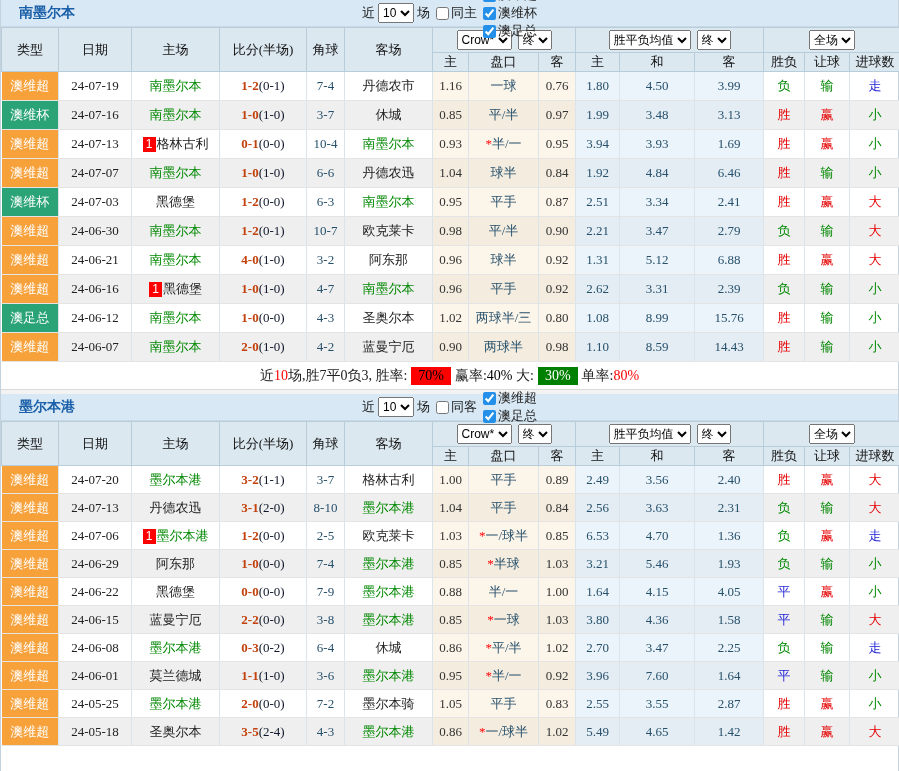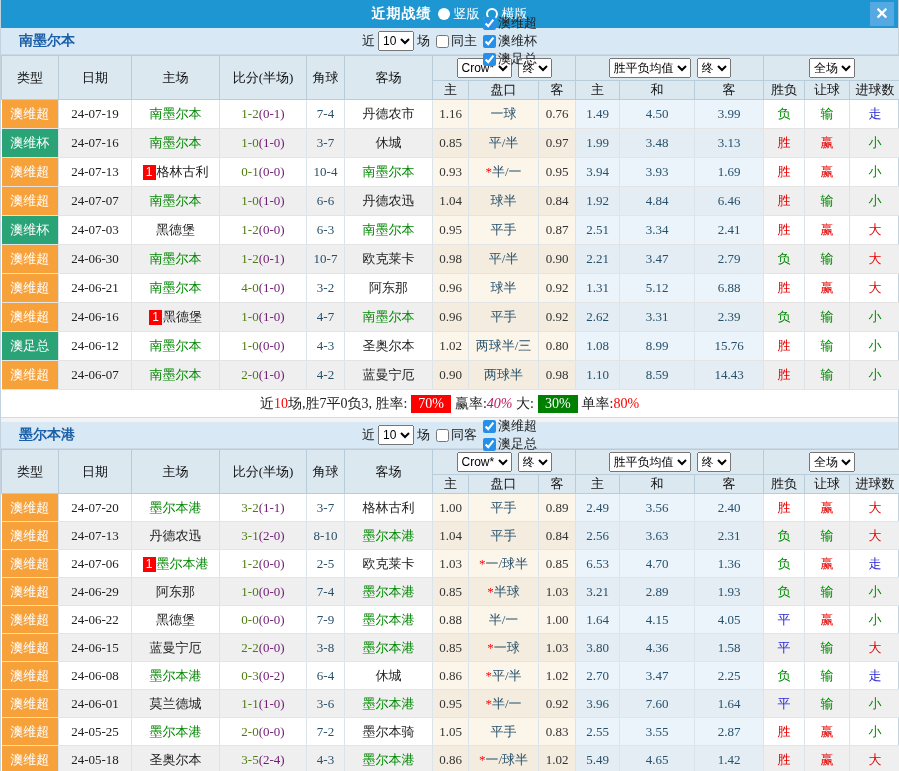--- a/index.html
+++ b/index.html
@@ -37,54 +37,46 @@
            border-right:1px solid #dbe4ea;border-bottom:1px solid #e4e4e4;overflow:hidden;white-space:nowrap;}
   .sec-1 tbody td{height:27px;}
   tr.even td{background:#efefef;}
   td.league{color:#fff;font-family:"Liberation Sans",sans-serif;}
   td.odds{background:#fcf5ea;color:#333;}
   tr.even td.odds{background:#f3ecdf;}
   td.avg{background:#ebf4fa;color:#27506b;}
   tr.even td.avg{background:#e3edf3;}
   td.corners{color:#27506b;}
   .t-green{color:#008800;}
-  .score-full{color:#4d7c0f;}
-  .score-half{color:#701a75;}
+  .score-full{color:#c2410c;font-weight:bold;}
+  .score-half{color:#0f172a;}
   .handicap{color:#27506b;text-align:right;}
   .star{color:#f00;}
   .mark{display:inline-block;background:#f00;color:#fff;width:13px;height:15px;line-height:15px;
         font-size:12px;margin-right:1px;font-family:"Liberation Sans",sans-serif;}
   .c-red{color:#e60000;}
   .c-green{color:#008800;}
   .c-blue{color:#2525d8;}
 
   
   .summary{height:27px;display:flex;align-items:center;justify-content:center;
            font-size:14px;font-family:"Liberation Serif","DejaVu Serif",serif;}
   .summary span{white-space:pre;}
   .s-plain{color:#222;}
   .s-red{color:#fe0000;}
-  .s-blue{color:#be185d;font-style:italic;}
-  .badge-red{background:#fe0000;color:#ffffff;padding:1px 7px;margin:0 4px;}
+  .s-blue{color:#000000;}
+  .badge-red{background:#fe0000;color:#000000;padding:1px 7px;margin:0 4px;}
   .badge-green{background:#008000;color:#fff;padding:1px 7px;margin:0 4px;}
 
   .divider{height:4px;background:#f3f3f3;border-top:1px solid #d9d9d9;}
 </style>
 </head>
 <body>
 
 <div class="app">
-  <div class="titlebar">
-    <span class="title">近期战绩</span>
-    <span class="radio filled"></span>
-    <span class="radio-label">竖版</span>
-    <span class="radio empty"></span>
-    <span class="radio-label">横版</span>
-    <div class="close-btn">✕</div>
-  </div>
   <div id="sections">
   <div class="sec sec-0">
     <div class="sec-header">
       <span class="team">南墨尔本</span>
       <div class="filters">
         <span>近</span>
         <select><option>10</option></select>
         <span>场</span>
         <label class="cb">
           <input type="checkbox" class="same-cb" style="">
@@ -158,21 +150,21 @@
             <tr class="odd">
               <td class="league" style="background: rgb(247, 161, 59);">澳维超</td>
               <td class="date">24-07-19</td>
               <td class="t-green">南墨尔本</td>
               <td class="score"><span class="score-full">1-2</span><span class="score-half">(0-1)</span></td>
               <td class="corners">7-4</td>
               <td>丹德农市</td>
               <td class="odds">1.16</td>
               <td class="odds"><span class="handicap">一球</span></td>
               <td class="odds">0.76</td>
-              <td class="avg">1.49</td>
+              <td class="avg">1.80</td>
               <td class="avg">4.50</td>
               <td class="avg">3.99</td>
               <td class="c-green">负</td>
               <td class="c-green">输</td>
               <td class="c-blue">走</td>
             </tr>
             <tr class="even">
               <td class="league" style="background: rgb(42, 163, 119);">澳维杯</td>
               <td class="date">24-07-16</td>
               <td class="t-green">南墨尔本</td>
@@ -468,21 +460,21 @@
               <td class="league" style="background: rgb(247, 161, 59);">澳维超</td>
               <td class="date">24-06-29</td>
               <td>阿东那</td>
               <td class="score"><span class="score-full">1-0</span><span class="score-half">(0-0)</span></td>
               <td class="corners">7-4</td>
               <td class="t-green">墨尔本港</td>
               <td class="odds">0.85</td>
               <td class="odds"><span class="star">*</span><span class="handicap">半球</span></td>
               <td class="odds">1.03</td>
               <td class="avg">3.21</td>
-              <td class="avg">2.89</td>
+              <td class="avg">5.46</td>
               <td class="avg">1.93</td>
               <td class="c-green">负</td>
               <td class="c-green">输</td>
               <td class="c-green">小</td>
             </tr>
             <tr class="odd">
               <td class="league" style="background: rgb(247, 161, 59);">澳维超</td>
               <td class="date">24-06-22</td>
               <td>黑德堡</td>
               <td class="score"><span class="score-full">0-0</span><span class="score-half">(0-0)</span></td>

